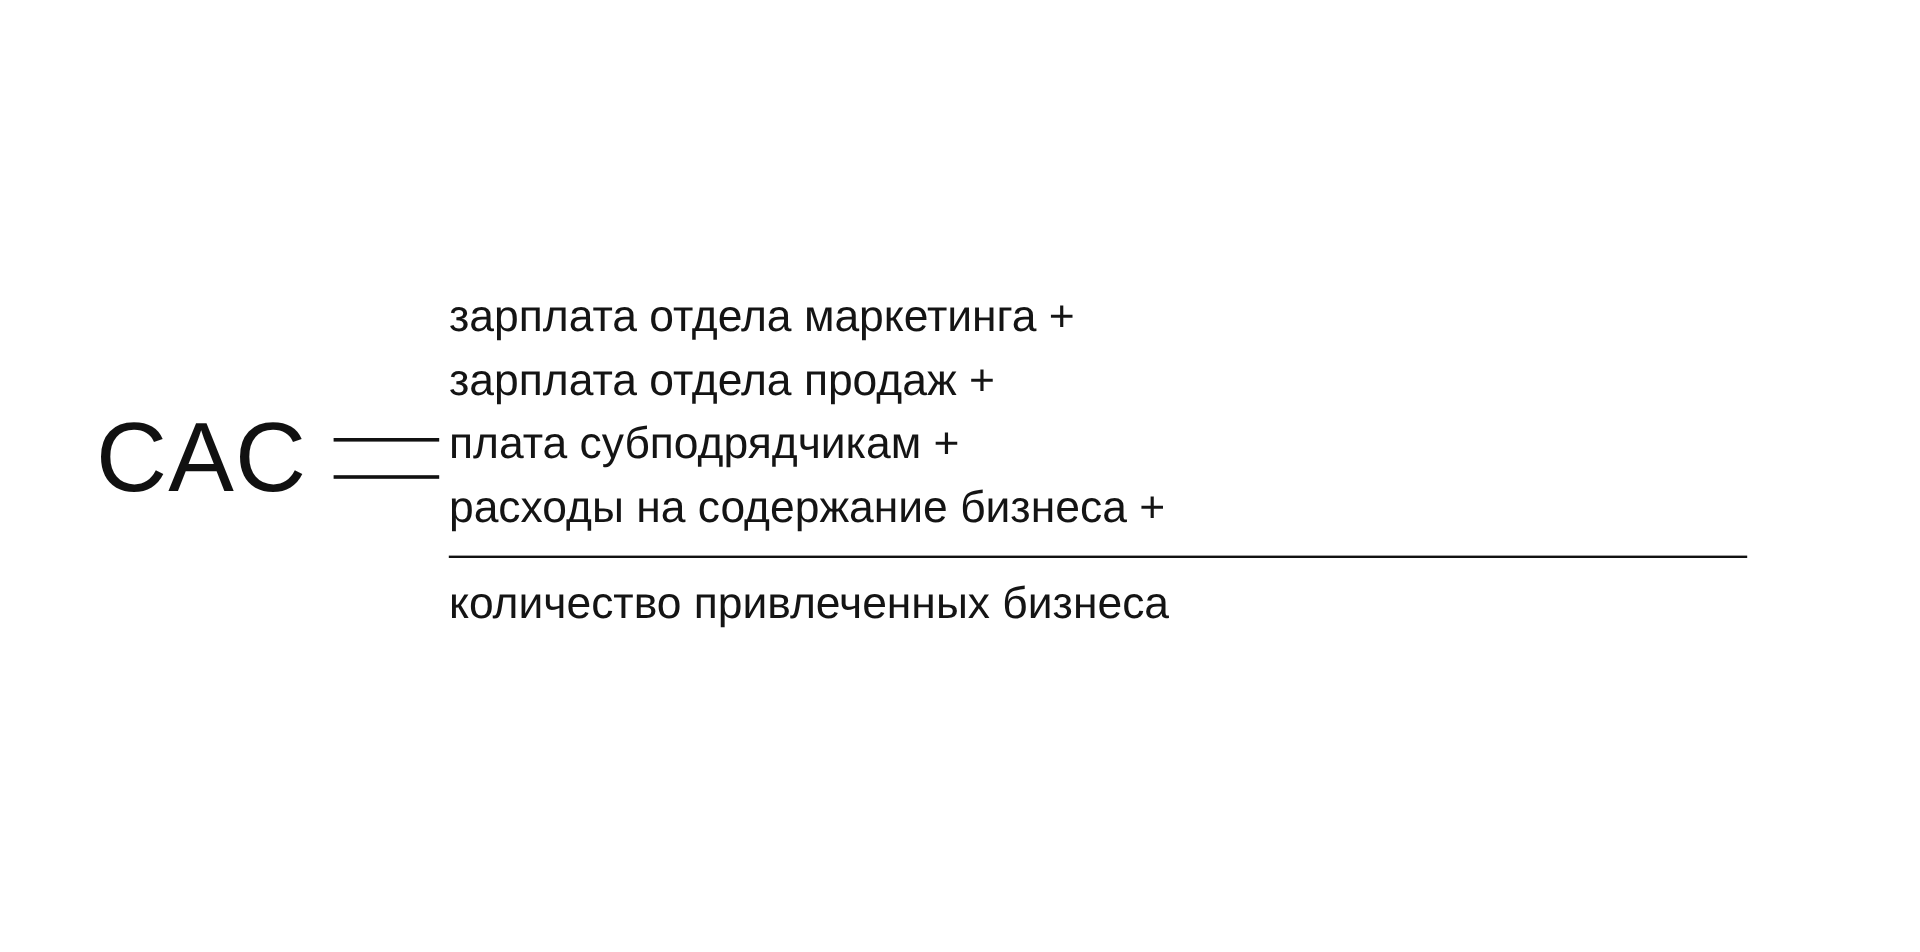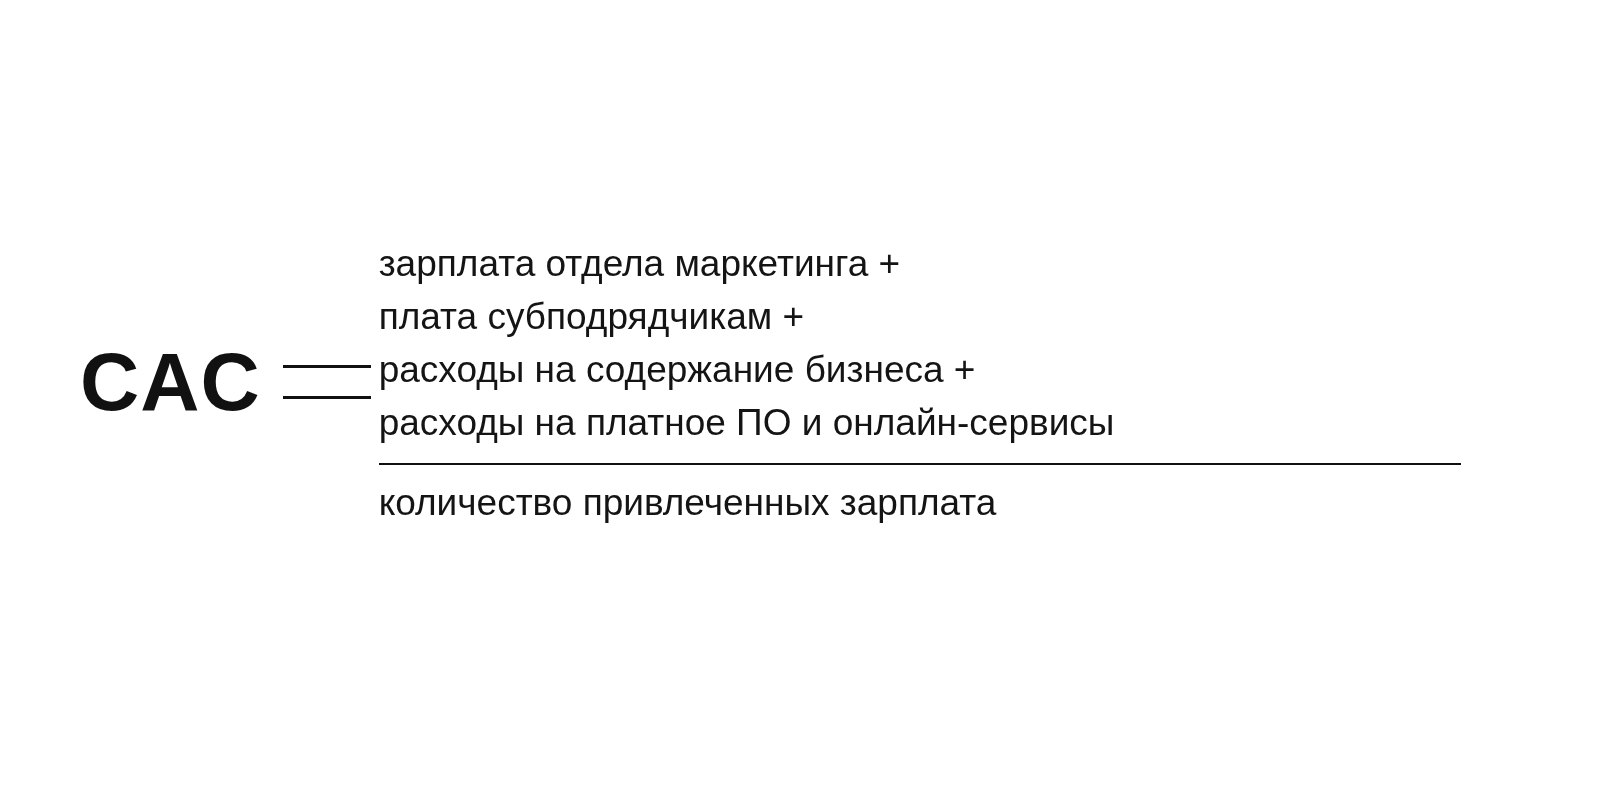--- a/index.html
+++ b/index.html
@@ -29,21 +29,21 @@
   .formula-inner {
     display: flex;
     align-items: center;
     margin-left: 80px;
     margin-top: -30px;
   }
 
   
   .lhs {
     font-size: 82px;
-    font-weight: 700;
+    font-weight: 400;
     letter-spacing: 1px;
     line-height: 1;
     color: #111111;
     white-space: nowrap;
   }
 
   
   .equals {
     width: 88px;
     height: 34px;
@@ -107,26 +107,26 @@
 
     <div class="equals" aria-hidden="true">
       <div class="bar top"></div>
       <div class="bar bottom"></div>
     </div>
 
     <div class="fraction">
 
       <div class="numerator">
         <div class="line">зарплата отдела маркетинга +</div>
+        <div class="line">зарплата отдела продаж +</div>
         <div class="line">плата субподрядчикам +</div>
         <div class="line">расходы на содержание бизнеса +</div>
-        <div class="line">расходы на платное ПО и онлайн-сервисы</div>
       </div>
 
       <div class="fraction-bar"></div>
 
       <div class="denominator">
-        <div class="line">количество привлеченных зарплата</div>
+        <div class="line">количество привлеченных бизнеса</div>
       </div>
 
     </div>
   </div>
 </div>
 
 </body></html>

